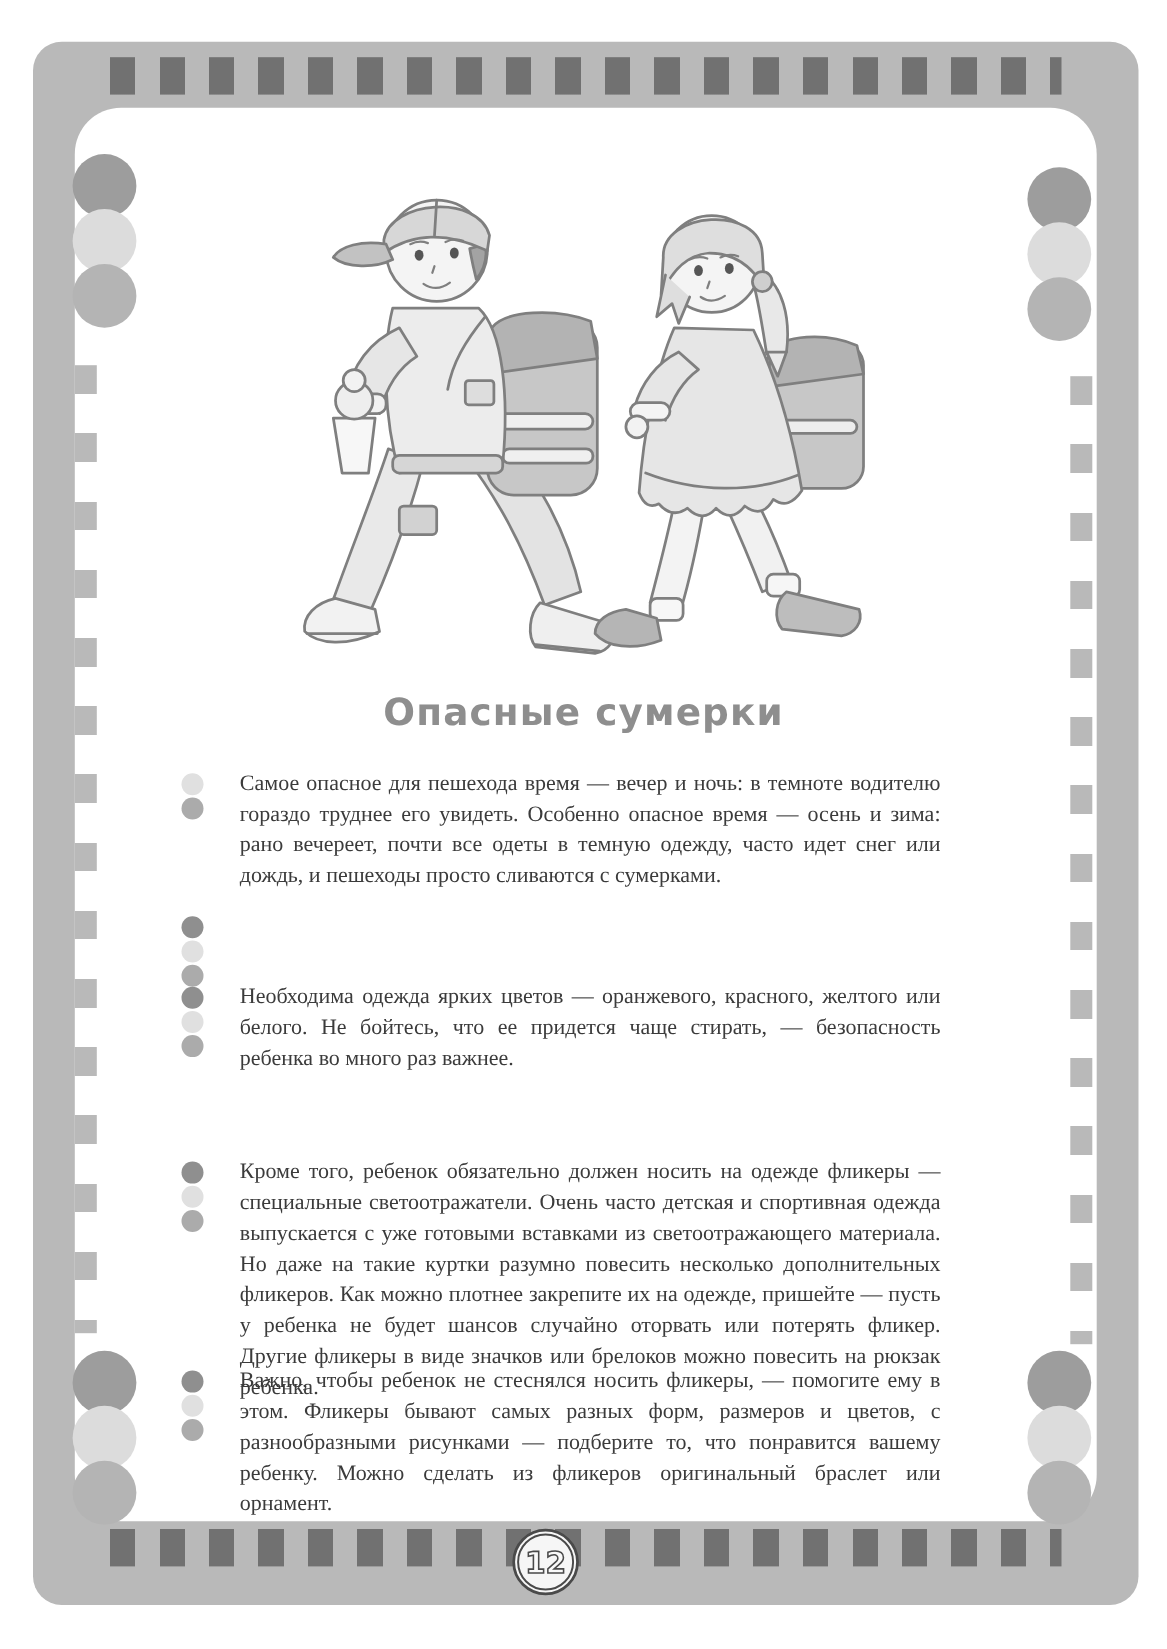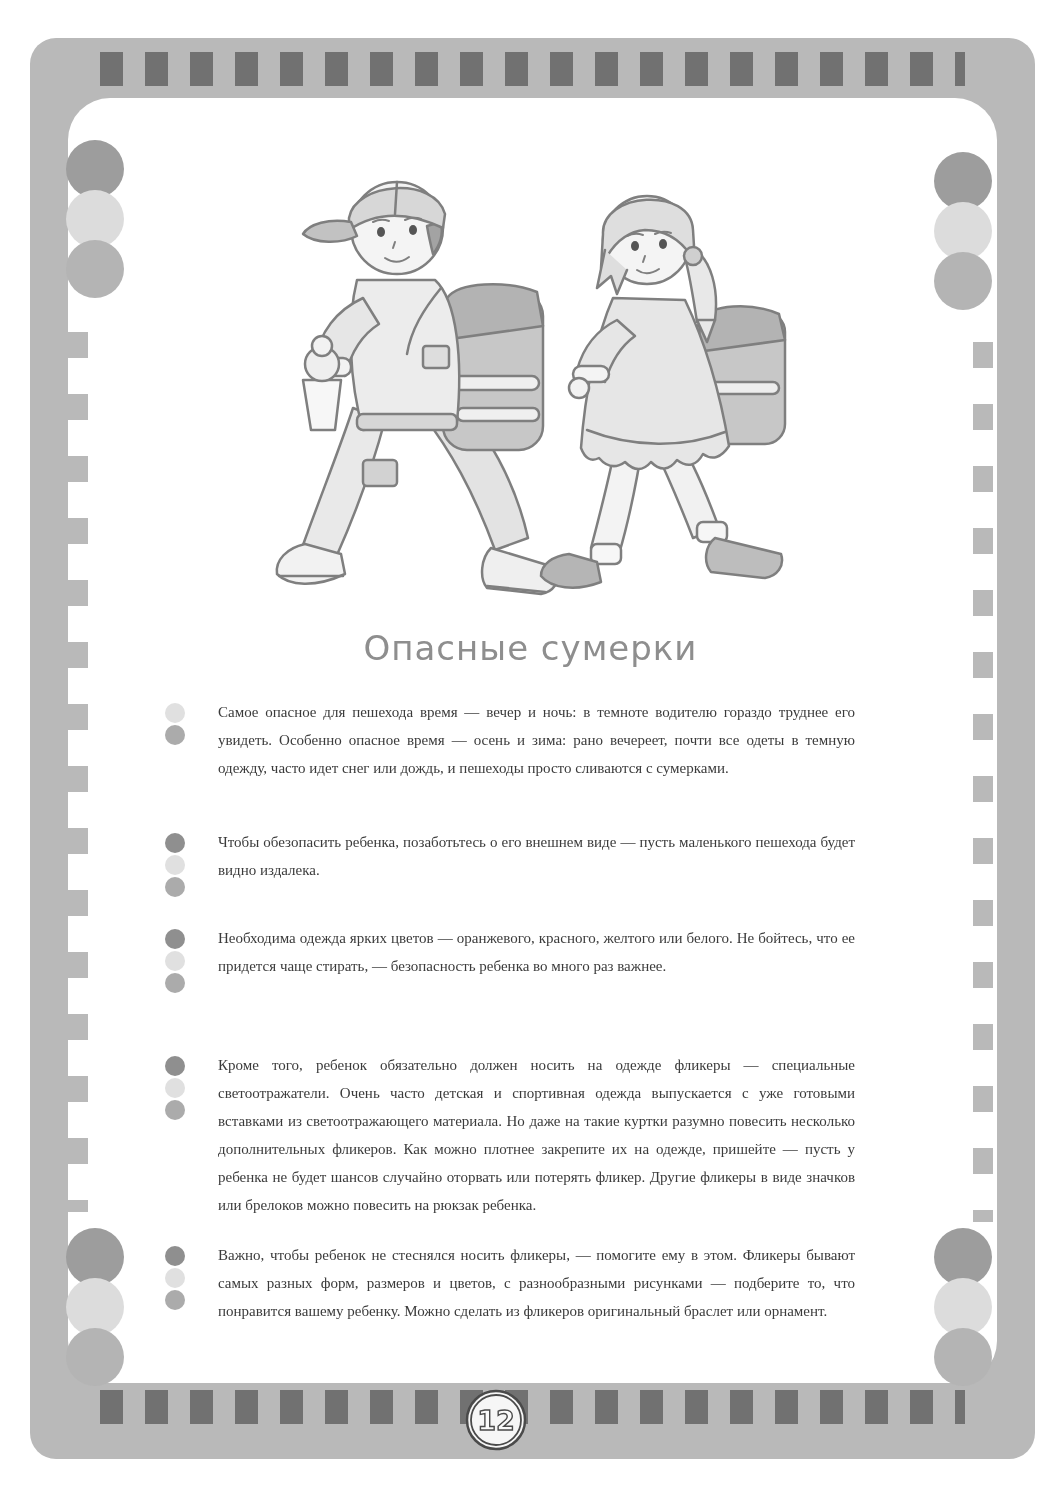--- a/index.html
+++ b/index.html
@@ -39,30 +39,30 @@
   .dot.d3{background:#b4b4b4;}
   .dotstack.lt{left:66px;top:140px;}
   .dotstack.rt{left:934px;top:152px;}
   .dotstack.lb{left:66px;top:1228px;}
   .dotstack.rb{left:934px;top:1228px;}
   
   .illustration{position:absolute;left:245px;top:130px;}
   .title{
     position:absolute;left:68px;width:925px;top:628px;margin:0;
     text-align:center;font-family:"DejaVu Sans",sans-serif;
-    font-size:34px;font-weight:normal;letter-spacing:1px;color:#8e8e8e;
+    font-size:34px;font-weight:bold;letter-spacing:1px;color:#8e8e8e;
   }
   .text-col{position:absolute;left:218px;width:637px;top:0;}
   .para{
     position:absolute;left:0;width:637px;margin:0;
-    font-size:15px;line-height:28px;color:#3b3b3b;text-align:justify;
+    font-size:20px;line-height:28px;color:#3b3b3b;text-align:justify;
   }
   .para.p1{top:698px;}
   .para.p2{top:828px;}
-  .para.p3{top:924px;}
+  .para.p3{top:892px;}
   .para.p4{top:1051px;}
   .para.p5{top:1241px;}
   .bullets{position:absolute;left:-53px;top:3px;width:20px;}
   .bullets .b{width:20px;height:20px;border-radius:50%;margin-top:2px;}
   .b.b1{background:#8f8f8f;}
   .b.b2{background:#e0e0e0;}
   .b.b3{background:#ababab;}
   
   .page-badge{position:absolute;left:464px;top:1388px;width:64px;height:64px;}
 </style>
@@ -193,21 +193,21 @@
     <p class="para p1">
       <span class="bullets" style="position: absolute;">
         <span class="b b1"></span><span class="b b2" style="display:block"></span><span class="b b3" style="display:block"></span>
       </span><span>Самое опасное для пешехода время — вечер и ночь: в темноте водителю гораздо труднее его увидеть. Особенно опасное время — осень и зима: рано вечереет, почти все одеты в темную одежду, часто идет снег или дождь, и пешеходы просто сливаются с сумерками.</span>
     </p>
     <p class="para p2">
       <span class="bullets" style="position: absolute;">
         <span class="b b1" style="display:block"></span>
           <span class="b b2" style="display:block"></span>
           <span class="b b3" style="display:block"></span>
-      </span><span>Чтобы обезопасить ребенка, позаботьтесь о его внешнем виде — пусть маленького пешехода будет видно издалека.</span>
+      </span>
     </p>
     <p class="para p3">
       <span class="bullets" style="position: absolute;">
         <span class="b b1" style="display:block"></span>
           <span class="b b2" style="display:block"></span>
           <span class="b b3" style="display:block"></span>
       </span><span>Необходима одежда ярких цветов — оранжевого, красного, желтого или белого. Не бойтесь, что ее придется чаще стирать, — безопасность ребенка во много раз важнее.</span>
     </p>
     <p class="para p4">
       <span class="bullets" style="position: absolute;">

